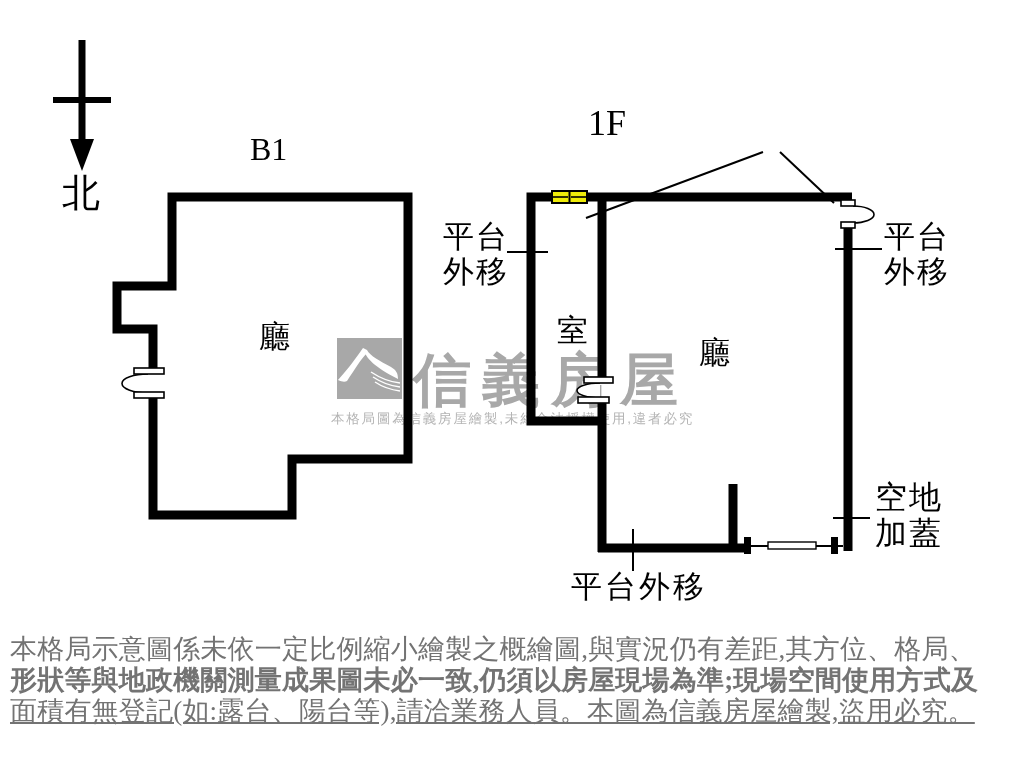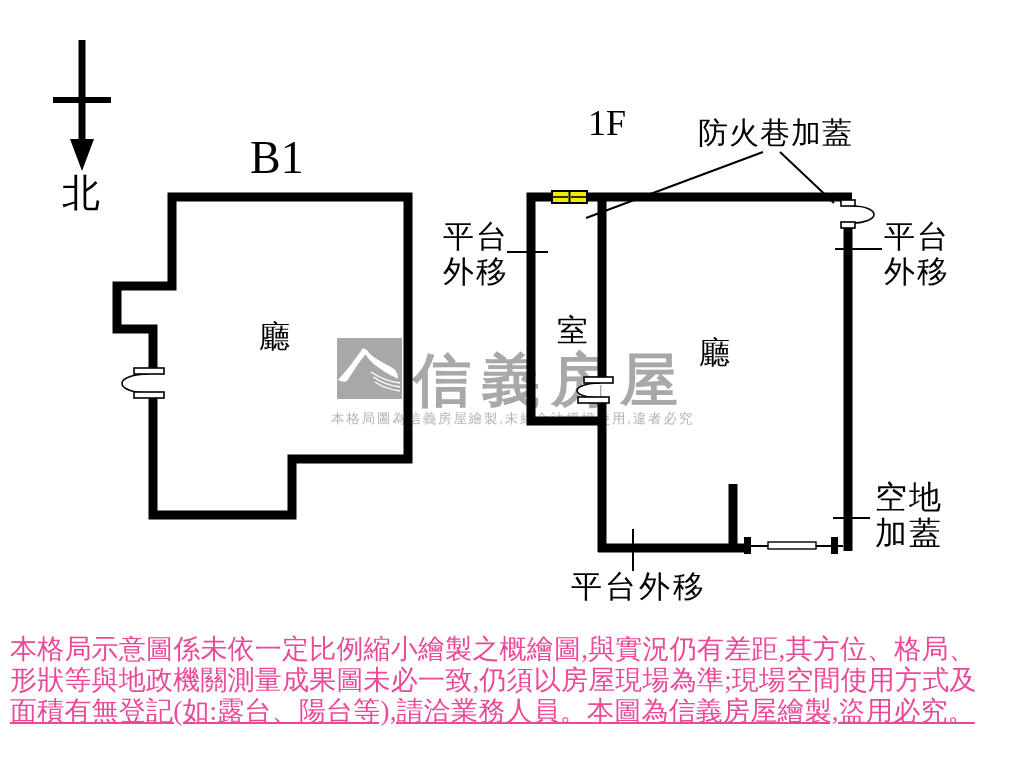--- a/index.html
+++ b/index.html
@@ -6,21 +6,21 @@
   #canvas{position:relative;width:1024px;height:768px;background:#ffffff;overflow:hidden;
           font-family:"Liberation Serif","DejaVu Serif",serif;}
   .label{position:absolute;color:#000;white-space:pre-line;line-height:1.12;z-index:3;}
   .serif{font-family:"Liberation Serif","DejaVu Serif",serif;}
   .wm-brand{position:absolute;left:413px;top:342px;z-index:1;
             font-family:"Liberation Sans","DejaVu Sans",sans-serif;
             font-weight:bold;font-size:58px;letter-spacing:11px;color:#a8a8a8;}
   .wm-notice{position:absolute;left:331px;top:410px;z-index:1;
              font-family:"Liberation Sans","DejaVu Sans",sans-serif;
              font-size:13.5px;letter-spacing:1.8px;color:#b4b4b4;}
-  .disc{position:absolute;left:10px;width:1010px;font-size:27px;color:#ec4899;
+  .disc{position:absolute;left:10px;width:1010px;font-size:27px;color:#737373;
         letter-spacing:0.2px;z-index:3;}
   svg{position:absolute;left:0;top:0;z-index:2;}
 </style>
 </head>
 <body>
 
 <div id="canvas">
 
   <div class="wm-brand">信義房屋</div>
   <div class="wm-notice">本格局圖為信義房屋繪製,未經合法授權使用,違者必究</div>
@@ -92,31 +92,30 @@
       <line x1="633" y1="529" x2="633" y2="571"></line>
     </g>
 
     <g stroke="#000" stroke-width="2">
       <line x1="763" y1="152" x2="586" y2="218"></line>
       <line x1="780" y1="152" x2="834" y2="203"></line>
     </g>
   </svg>
 
   <div class="label serif" style="left:62px;top:172px;font-size:38px;">北</div>
-  <div class="label serif" style="left:250px;top:132px;font-size:46px;">B1</div>
+  <div class="label serif" style="left:250px;top:132px;font-size:32px;">B1</div>
   <div class="label serif" style="left:588px;top:103px;font-size:36px;">1F</div>
-  <div class="label serif" style="left:698px;top:116px;font-size:30px;letter-spacing:1px;">防火巷加蓋</div>
   <div class="label serif" style="left:443px;top:220px;font-size:31px;letter-spacing:2px;">平台
 外移</div>
   <div class="label serif" style="left:884px;top:220px;font-size:31px;letter-spacing:2px;">平台
 外移</div>
   <div class="label serif" style="left:557px;top:314px;font-size:31px;">室</div>
   <div class="label serif" style="left:699px;top:336px;font-size:31px;">廳</div>
   <div class="label serif" style="left:259px;top:320px;font-size:31px;">廳</div>
   <div class="label serif" style="left:875px;top:480px;font-size:32px;letter-spacing:2px;">空地
 加蓋</div>
   <div class="label serif" style="left:571px;top:570px;font-size:31px;letter-spacing:3px;">平台外移</div>
 
   <div class="disc serif" style="top:631px;">本格局示意圖係未依一定比例縮小繪製之概繪圖,與實況仍有差距,其方位、格局、</div>
-  <div class="disc serif" style="top:662px;">形狀等與地政機關測量成果圖未必一致,仍須以房屋現場為準;現場空間使用方式及</div>
+  <div class="disc serif" style="top:662px;font-weight:bold;">形狀等與地政機關測量成果圖未必一致,仍須以房屋現場為準;現場空間使用方式及</div>
   <div class="disc serif" style="top:693px;text-decoration:underline;">面積有無登記(如:露台、陽台等),請洽業務人員。本圖為信義房屋繪製,盜用必究。</div>
 
 </div>
 
 </body></html>

